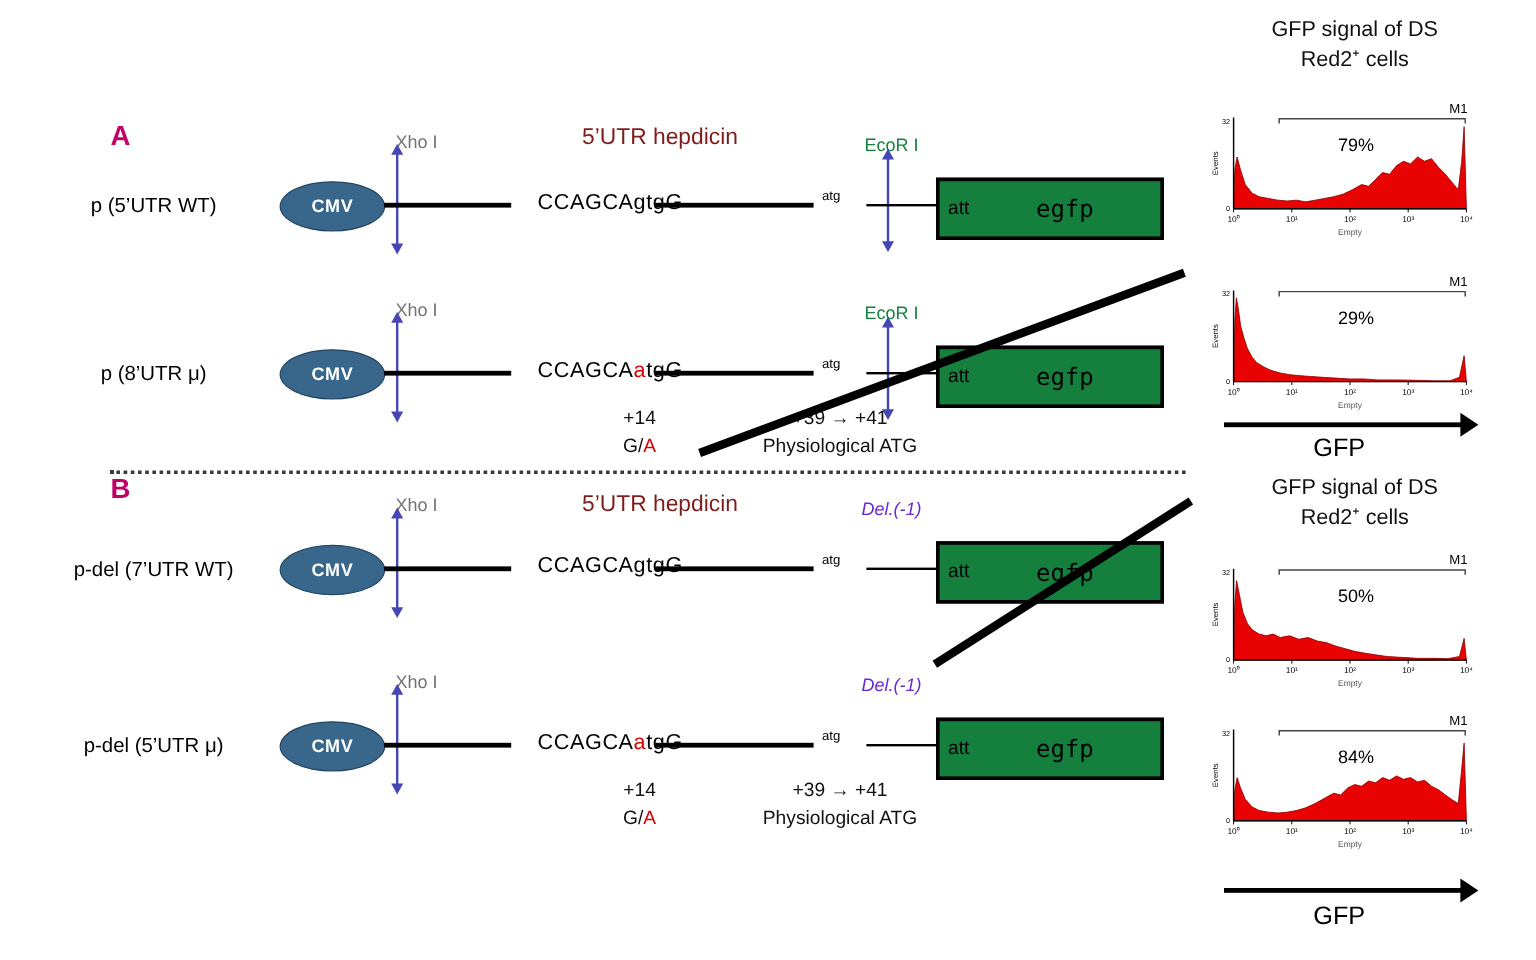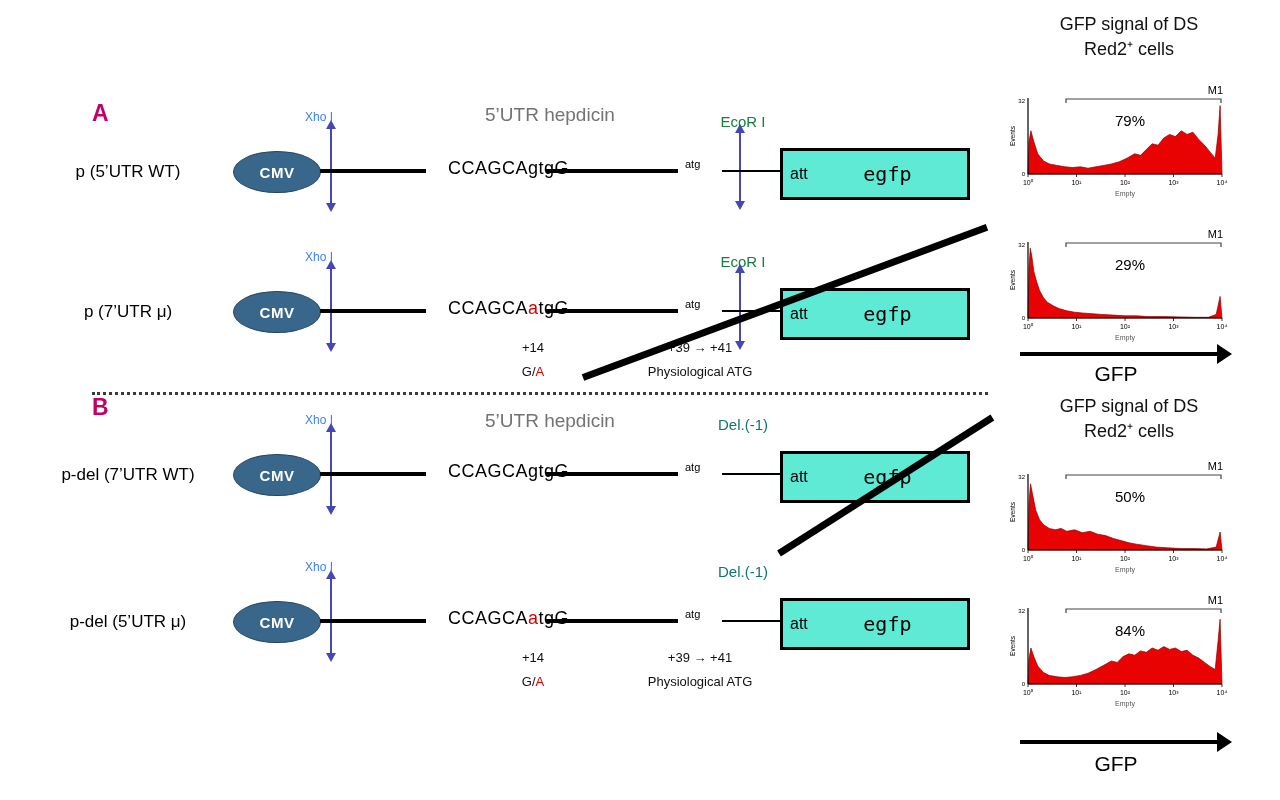--- a/index.html
+++ b/index.html
@@ -5,58 +5,58 @@
   * { margin:0; padding:0; box-sizing:border-box; }
   html,body { width:1280px; height:800px; }
   body {
     background:#ffffff;
     font-family:"Liberation Sans", sans-serif;
     color:#000;
     position:relative;
     overflow:hidden;
   }
   .panel-label { position:absolute; font-size:23px; font-weight:bold; color:#c2006a; }
-  .utr-title { position:absolute; left:440px; width:220px; text-align:center; font-size:19px; color:#737373; }
+  .utr-title { position:absolute; left:440px; width:220px; text-align:center; font-size:19px; color:#7f1d1d; }
   .gfp-title { position:absolute; left:1022px; width:214px; text-align:center; font-size:18px; line-height:25px; color:#111; }
   .dotted { position:absolute; left:92px; top:392px; width:896px; border-top:3px dotted #3a3a3a; }
 
   .row { position:absolute; left:0; width:1280px; height:0; }
   .row-1 { top:110px; } .row-2 { top:250px; } .row-3 { top:413px; } .row-4 { top:560px; }
 
   .construct-label { position:absolute; left:0; top:52px; width:218px; text-align:center; font-size:17px;padding-left:38px; }
   .cmv { position:absolute; left:233px; top:41px; width:88px; height:42px; background:#39678c;
          border:1px solid #24455f; border-radius:50%; color:#fff; font-weight:bold; font-size:15px;
          display:flex; align-items:center; justify-content:center; letter-spacing:0.5px; }
-  .xho { position:absolute; left:288px; top:0; width:62px; text-align:center; font-size:12px; color:#3b82f6; }
+  .xho { position:absolute; left:316px; top:0; width:62px; text-align:center; font-size:15px; color:#737373; }
   .varrow { position:absolute; width:2px; background:#4646b4; }
   .varrow::before,.varrow::after { content:""; position:absolute; left:-4px; width:0; height:0;
          border-left:5px solid transparent; border-right:5px solid transparent; }
   .varrow::before { top:-8px; border-bottom:9px solid #4646b4; }
   .varrow::after  { bottom:-8px; border-top:9px solid #4646b4; }
   .v-xho  { left:330px; top:18px; height:76px; }
   .v-site { left:739px; top:22px; height:70px; }
 
   .bline { position:absolute; background:#000; }
   .l1 { left:320px; top:59px; width:106px; height:4px; }
   .l2 { left:546px; top:59px; width:132px; height:4px; }
   .l3 { left:722px; top:60px; width:58px; height:2px; }
 
   .seq { position:absolute; left:448px; top:48px; font-size:18px; letter-spacing:0.5px; white-space:nowrap; }
   .red { color:#dd0000; }
   .atg { position:absolute; left:685px; top:48px; font-size:11px; }
   .site { position:absolute; left:702px; top:3px; width:82px; text-align:center; font-size:15px; }
   .site.blue { color:#15803d; }
-  .site.redsite { color:#0f766e; }
-
-  .gbox { position:absolute; left:780px; top:38px; width:190px; height:52px; background:#5eead4;
+  .site.redsite { color:#6d28d9;font-style:italic; }
+
+  .gbox { position:absolute; left:780px; top:38px; width:190px; height:52px; background:#15803d;
           border:3px solid #000; display:flex; align-items:center; }
   .att { font-size:16px; margin-left:7px; }
   .egfp { flex:1; text-align:center; font-size:20px; font-family:"DejaVu Sans Mono", monospace; }
 
-  .ann { position:absolute; text-align:center; font-size:13px; color:#111; }
+  .ann { position:absolute; text-align:center; font-size:16px; color:#111; }
   .ann.pos   { left:498px; top:90px;  width:70px; }
   .ann.ga    { left:498px; top:114px; width:70px; }
   .ann.range { left:636px; top:90px;  width:128px; }
   .ann.phys  { left:610px; top:114px; width:180px; }
 
   .strike { position:absolute; height:7px; background:#000; transform-origin:0 50%; z-index:5; }
 
   .hist { position:absolute; left:1008px; width:228px; height:118px; }
   .harrow { position:absolute; height:4px; background:#000; }
   .harrow::after { content:""; position:absolute; right:-14px; top:-8px; width:0; height:0;
@@ -85,21 +85,21 @@
   <div class="site blue">EcoR I</div>
   <div class="varrow v-site"></div>
   <div class="bline l3"></div>
   <div class="gbox">
     <span class="att">att</span>
     <span class="egfp">egfp</span>
   </div>
 </div>
 
 <div class="row row-2">
-  <div class="construct-label">p (7’UTR μ)</div>
+  <div class="construct-label">p (8’UTR μ)</div>
   <div class="cmv">CMV</div>
   <div class="xho">Xho I</div>
   <div class="varrow v-xho"></div>
   <div class="bline l1"></div>
   <div class="seq"><span>CCAGCA</span><span class="red">a</span><span>tgG</span></div>
   <div class="bline l2"></div>
   <div class="atg">atg</div>
   <div class="site blue">EcoR I</div>
   <div class="varrow v-site"></div>
   <div class="bline l3"></div>

